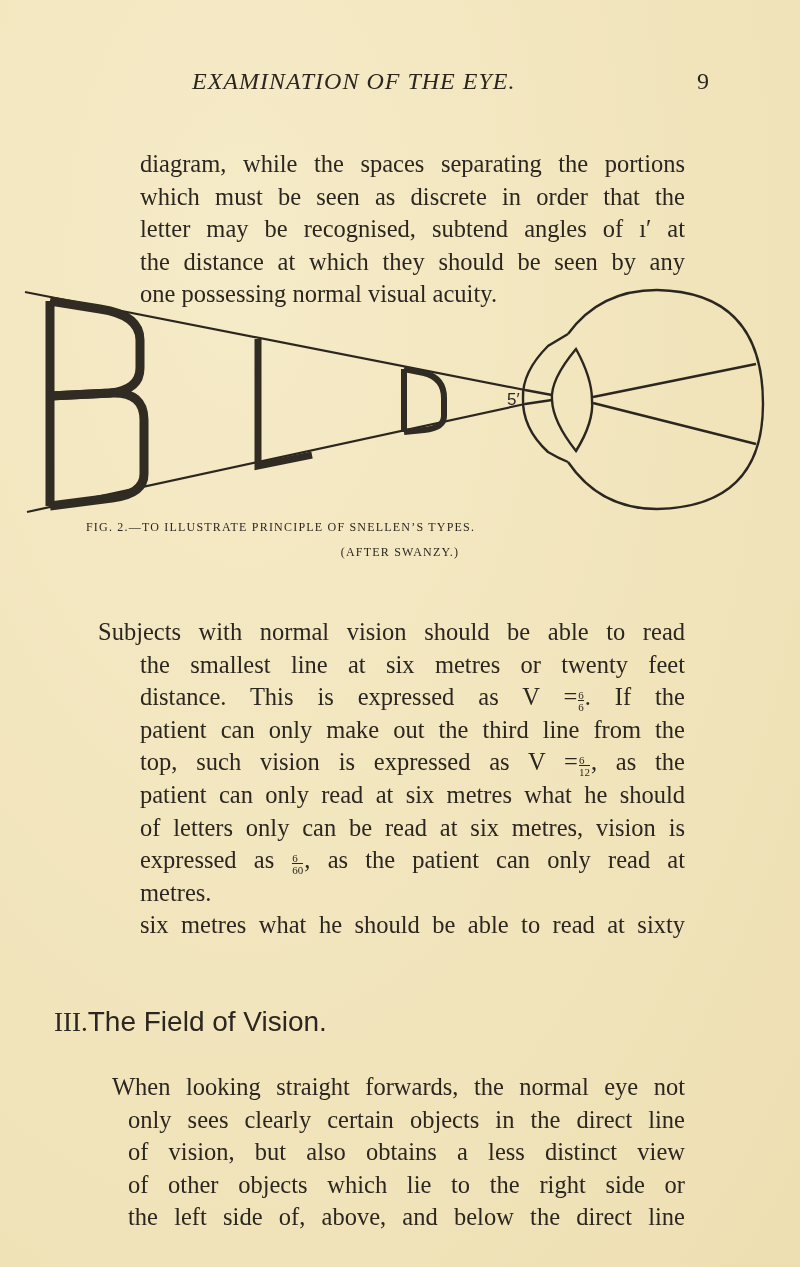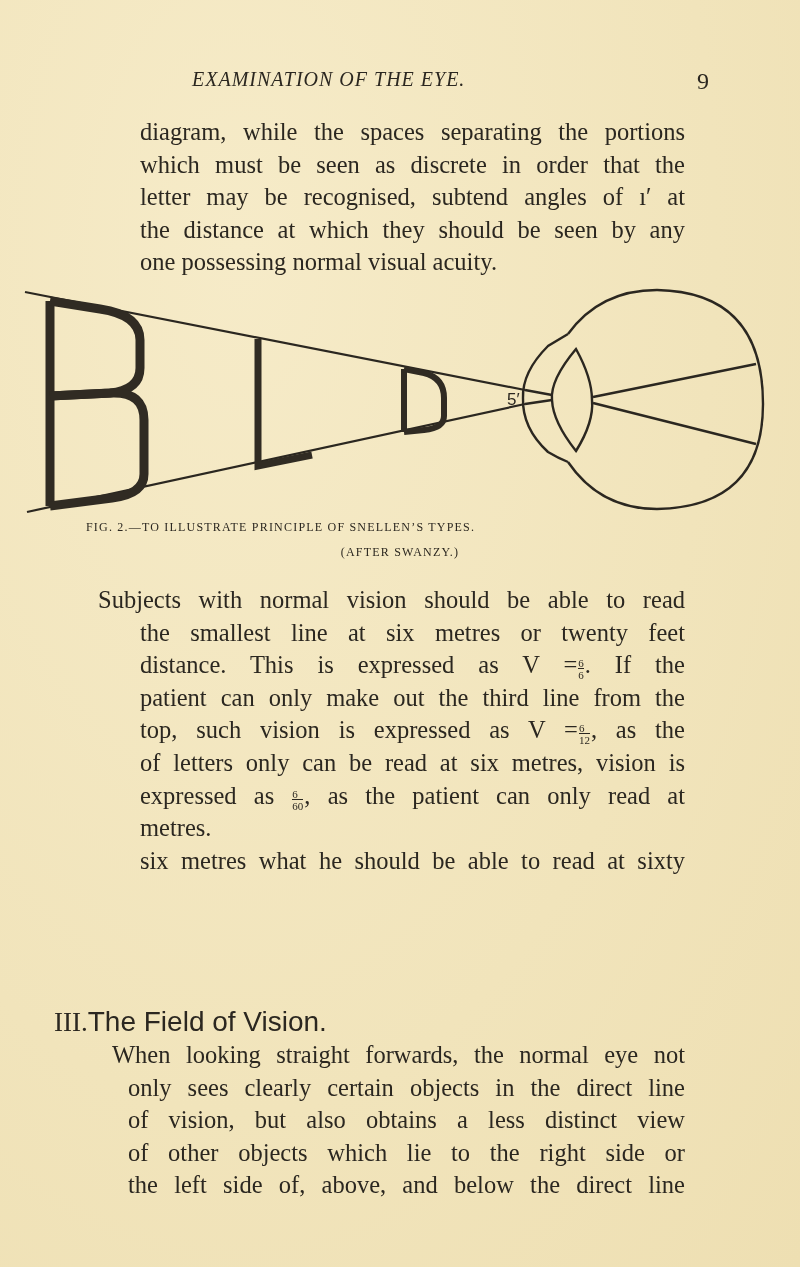--- a/index.html
+++ b/index.html
@@ -9,29 +9,29 @@
     background-image: radial-gradient(ellipse at 30% 20%, #f6ebc8 0%, #f1e4bb 60%, #eedfb2 100%);
     color: #2b2720;
     font-family: "Liberation Serif", "DejaVu Serif", serif;
     position: relative;
   }
   .running-head {
     position: absolute; top: 68px; left: 0; width: 800px; height: 40px;
   }
   .running-title {
     position: absolute; left: 192px; top: 0;
-    font-style: italic; font-size: 20px; letter-spacing: 1px;
+    font-style: italic; font-size: 24px; letter-spacing: 1px;
   }
   .page-number {
     position: absolute; left: 697px; top: 0; font-size: 24px;
   }
   .para {
     position: absolute; left: 140px; width: 545px;
     font-size: 24.5px; line-height: 32.6px;
-    text-align: justify; text-align-last: justify;
+    text-align: justify; text-align-last: justify; margin-top: 32px;
   }
   .para .line { display: block; white-space: nowrap; text-align-last: justify; }
   .para .line.last { text-align-last: left; }
   .p1 { top: 116px; }
   .figure {
     position: absolute; left: 0; top: 280px; width: 800px; height: 240px;
   }
   .figure svg { display: block; }
   .caption {
     position: absolute; left: 0; width: 800px; text-align: center;
@@ -114,20 +114,21 @@
 
 <div class="caption cap1">FIG. 2.—TO ILLUSTRATE PRINCIPLE OF SNELLEN’S TYPES.</div>
 <div class="caption cap2">(AFTER SWANZY.)</div>
 
 <div class="para p2">
   <span class="line">Subjects with normal vision should be able to read</span>
   <span class="line indent">the smallest line at six metres or twenty feet</span>
   <span class="line indent"><span>distance.   This is expressed as V =</span><span class="frac"><span class="num">6</span><span class="den">6</span></span><span>.   If the</span></span>
   <span class="line indent">patient can only make out the third line from the</span>
   <span class="line indent"><span>top, such vision is expressed as V =</span><span class="frac"><span class="num">6</span><span class="den">12</span></span><span>, as the</span></span>
+  <span class="line indent">patient can only read at six metres what he should</span>
   <span class="line indent">of letters only can be read at six metres, vision is</span>
   <span class="line indent"><span>expressed as</span> <span class="frac"><span class="num">6</span><span class="den">60</span></span><span>, as the patient can only read at</span></span>
   <span class="line indent last">metres.</span>
   <span class="line indent">six metres what he should be able to read at sixty</span>
 </div>
 
 <div class="heading">
   <span class="num">III.</span><span>The Field of Vision.</span>
 </div>
 

